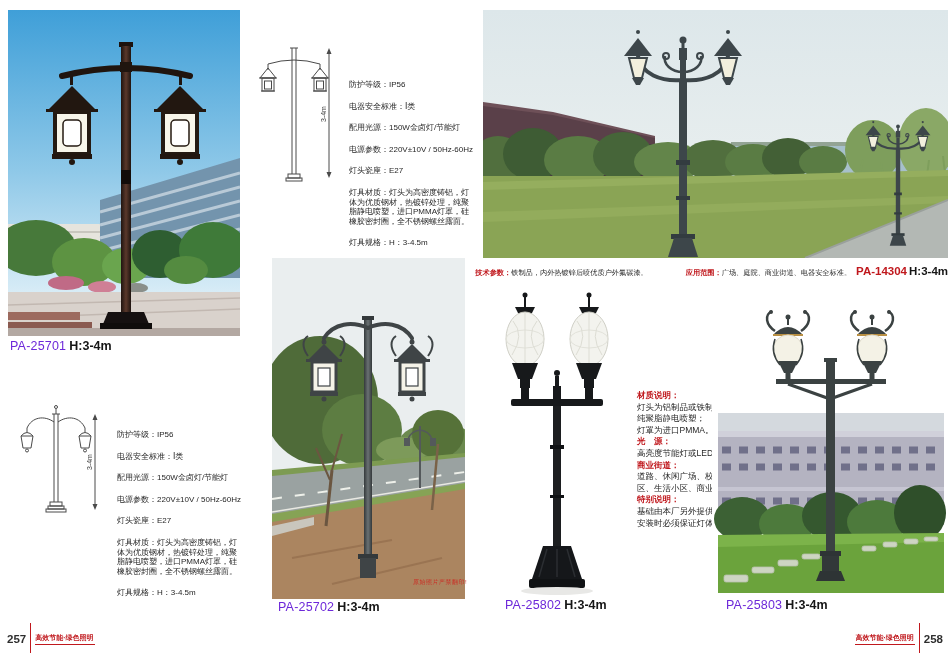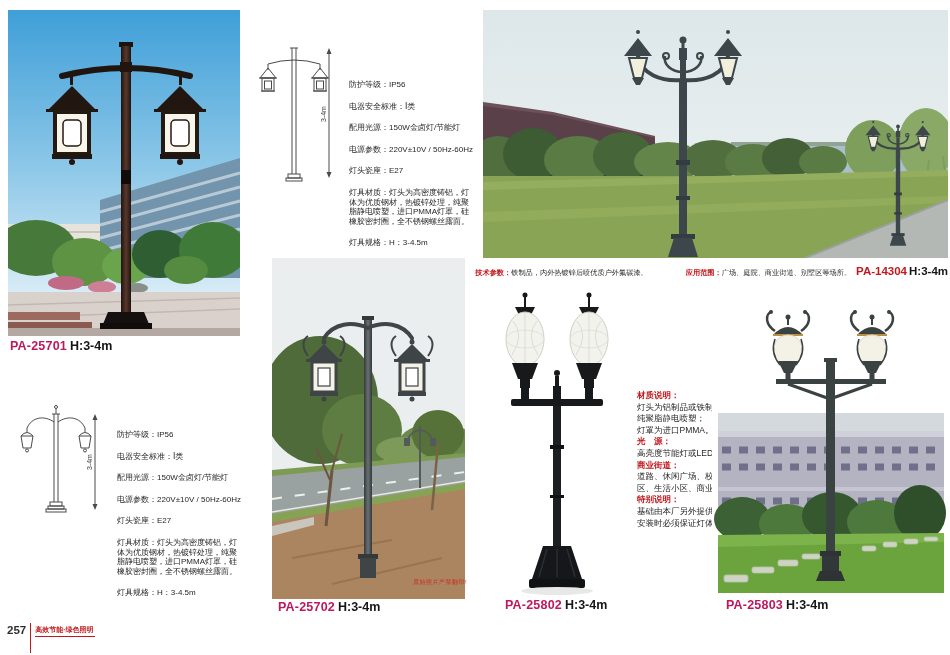--- a/index.html
+++ b/index.html
@@ -2,36 +2,36 @@
 <html><head>
 <meta charset="utf-8">
 <style>
   html,body{margin:0;padding:0;background:#ffffff;}
   body{font-family:"Liberation Sans","DejaVu Sans",sans-serif;}
   .canvas{position:relative;width:950px;height:655px;background:#ffffff;overflow:hidden;}
   .abs{position:absolute;}
   svg{display:block;}
 
   .product-label{white-space:nowrap;font-size:12.5px;line-height:14px;}
-  .product-label .code{color:#be185d;font-weight:bold;letter-spacing:.2px;}
+  .product-label .code{color:#6d28d9;font-weight:normal;letter-spacing:.2px;}
   .product-label .hgt{color:#161616;font-weight:600;margin-left:3px;}
 
   .spec{font-size:8px;line-height:9.6px;color:#272727;}
   .spec .spec-line{margin:12px;}
 
   .caption{white-space:nowrap;font-size:7.2px;color:#222;line-height:18px;}
   .caption .cap-label{color:#c0181d;font-weight:bold;margin-left:38px;}
   .caption .cap-text{color:#2a2a2a;}
   .caption .cap-code{color:#c0181d;font-weight:bold;font-size:11.5px;margin-left:5px;}
   .caption .cap-height{color:#161616;font-weight:600;font-size:11.5px;margin-left:2px;}
 
   .notes{font-size:8.5px;line-height:11.6px;color:#272727;}
   .notes .note-label{color:#c0181d;font-weight:bold;}
 
-  .footer{display:flex;align-items:flex-start;}
+  .footer{display:flex;align-items:center;}
   .footer .num{font-size:11.5px;font-weight:bold;color:#2e2e2e;line-height:12px;padding-top:1px;}
   .footer .vline{width:1px;height:30px;background:#c0181d;margin:0 4px;}
   .footer .slogan{font-size:7px;font-weight:bold;color:#c0181d;line-height:9px;border-bottom:1px solid #c0181d;padding:2px 1px 2px 0;}
 
   .watermark{font-size:6px;color:#cc2a22;white-space:nowrap;letter-spacing:.5px;}
 </style>
 </head>
 <body>
 
 <div class="canvas">
@@ -350,21 +350,21 @@
     </g>
     <g>
       <polygon points="322,248 465,190 465,248" fill="#b3b8b4"></polygon>
       <line x1="322" y1="248" x2="465" y2="190" stroke="#9aa09c" stroke-width="2"></line>
     </g>
     <use href="#lamp25801"></use>
     <use href="#lamp25801" transform="translate(305,100) scale(0.55)"></use>
   </svg>
 
   <div class="abs caption" style="right:2px;top:262px">
-    <span class="cap-label">技术参数：</span><span class="cap-text">铁制品，内外热镀锌后喷优质户外氟碳漆。</span><span class="cap-label">应用范围：</span><span class="cap-text">广场、庭院、商业街道、别墅区等场所。</span><span class="cap-code">PA-14304</span><span class="cap-height">H:3-4m</span>
+    <span class="cap-label">技术参数：</span><span class="cap-text">铁制品，内外热镀锌后喷优质户外氟碳漆。</span><span class="cap-label">应用范围：</span><span class="cap-text">广场、庭院、商业街道、电器安全标准。</span><span class="cap-code">PA-14304</span><span class="cap-height">H:3-4m</span>
   </div>
 
   <svg class="abs" style="left:487px;top:283px" width="140" height="313" viewBox="0 0 140 313">
     <rect x="0" y="0" width="140" height="313" fill="#ffffff"></rect>
     <g>
 
       <g>
         <circle cx="38" cy="12" r="2.5" fill="#17191b"></circle>
         <line x1="38" y1="14" x2="38" y2="24" stroke="#17191b" stroke-width="2"></line>
         <polygon points="28,24 48,24 44,32 32,32" fill="#17191b"></polygon>
@@ -488,14 +488,19 @@
   </svg>
 
   <div class="abs product-label" style="left:505px;top:598px">
     <span class="code">PA-25802</span><span class="hgt">H:3-4m</span>
   </div>
 
   <div class="abs product-label" style="left:726px;top:598px">
     <span class="code">PA-25803</span><span class="hgt">H:3-4m</span>
   </div>
 
+  <div class="abs footer" style="right:7px;top:623px">
+    <span class="slogan">高效节能·绿色照明</span>
+    <span class="vline"></span>
+    <span class="num">258</span>
+  </div>
 
 </div>
 
 </body></html>

